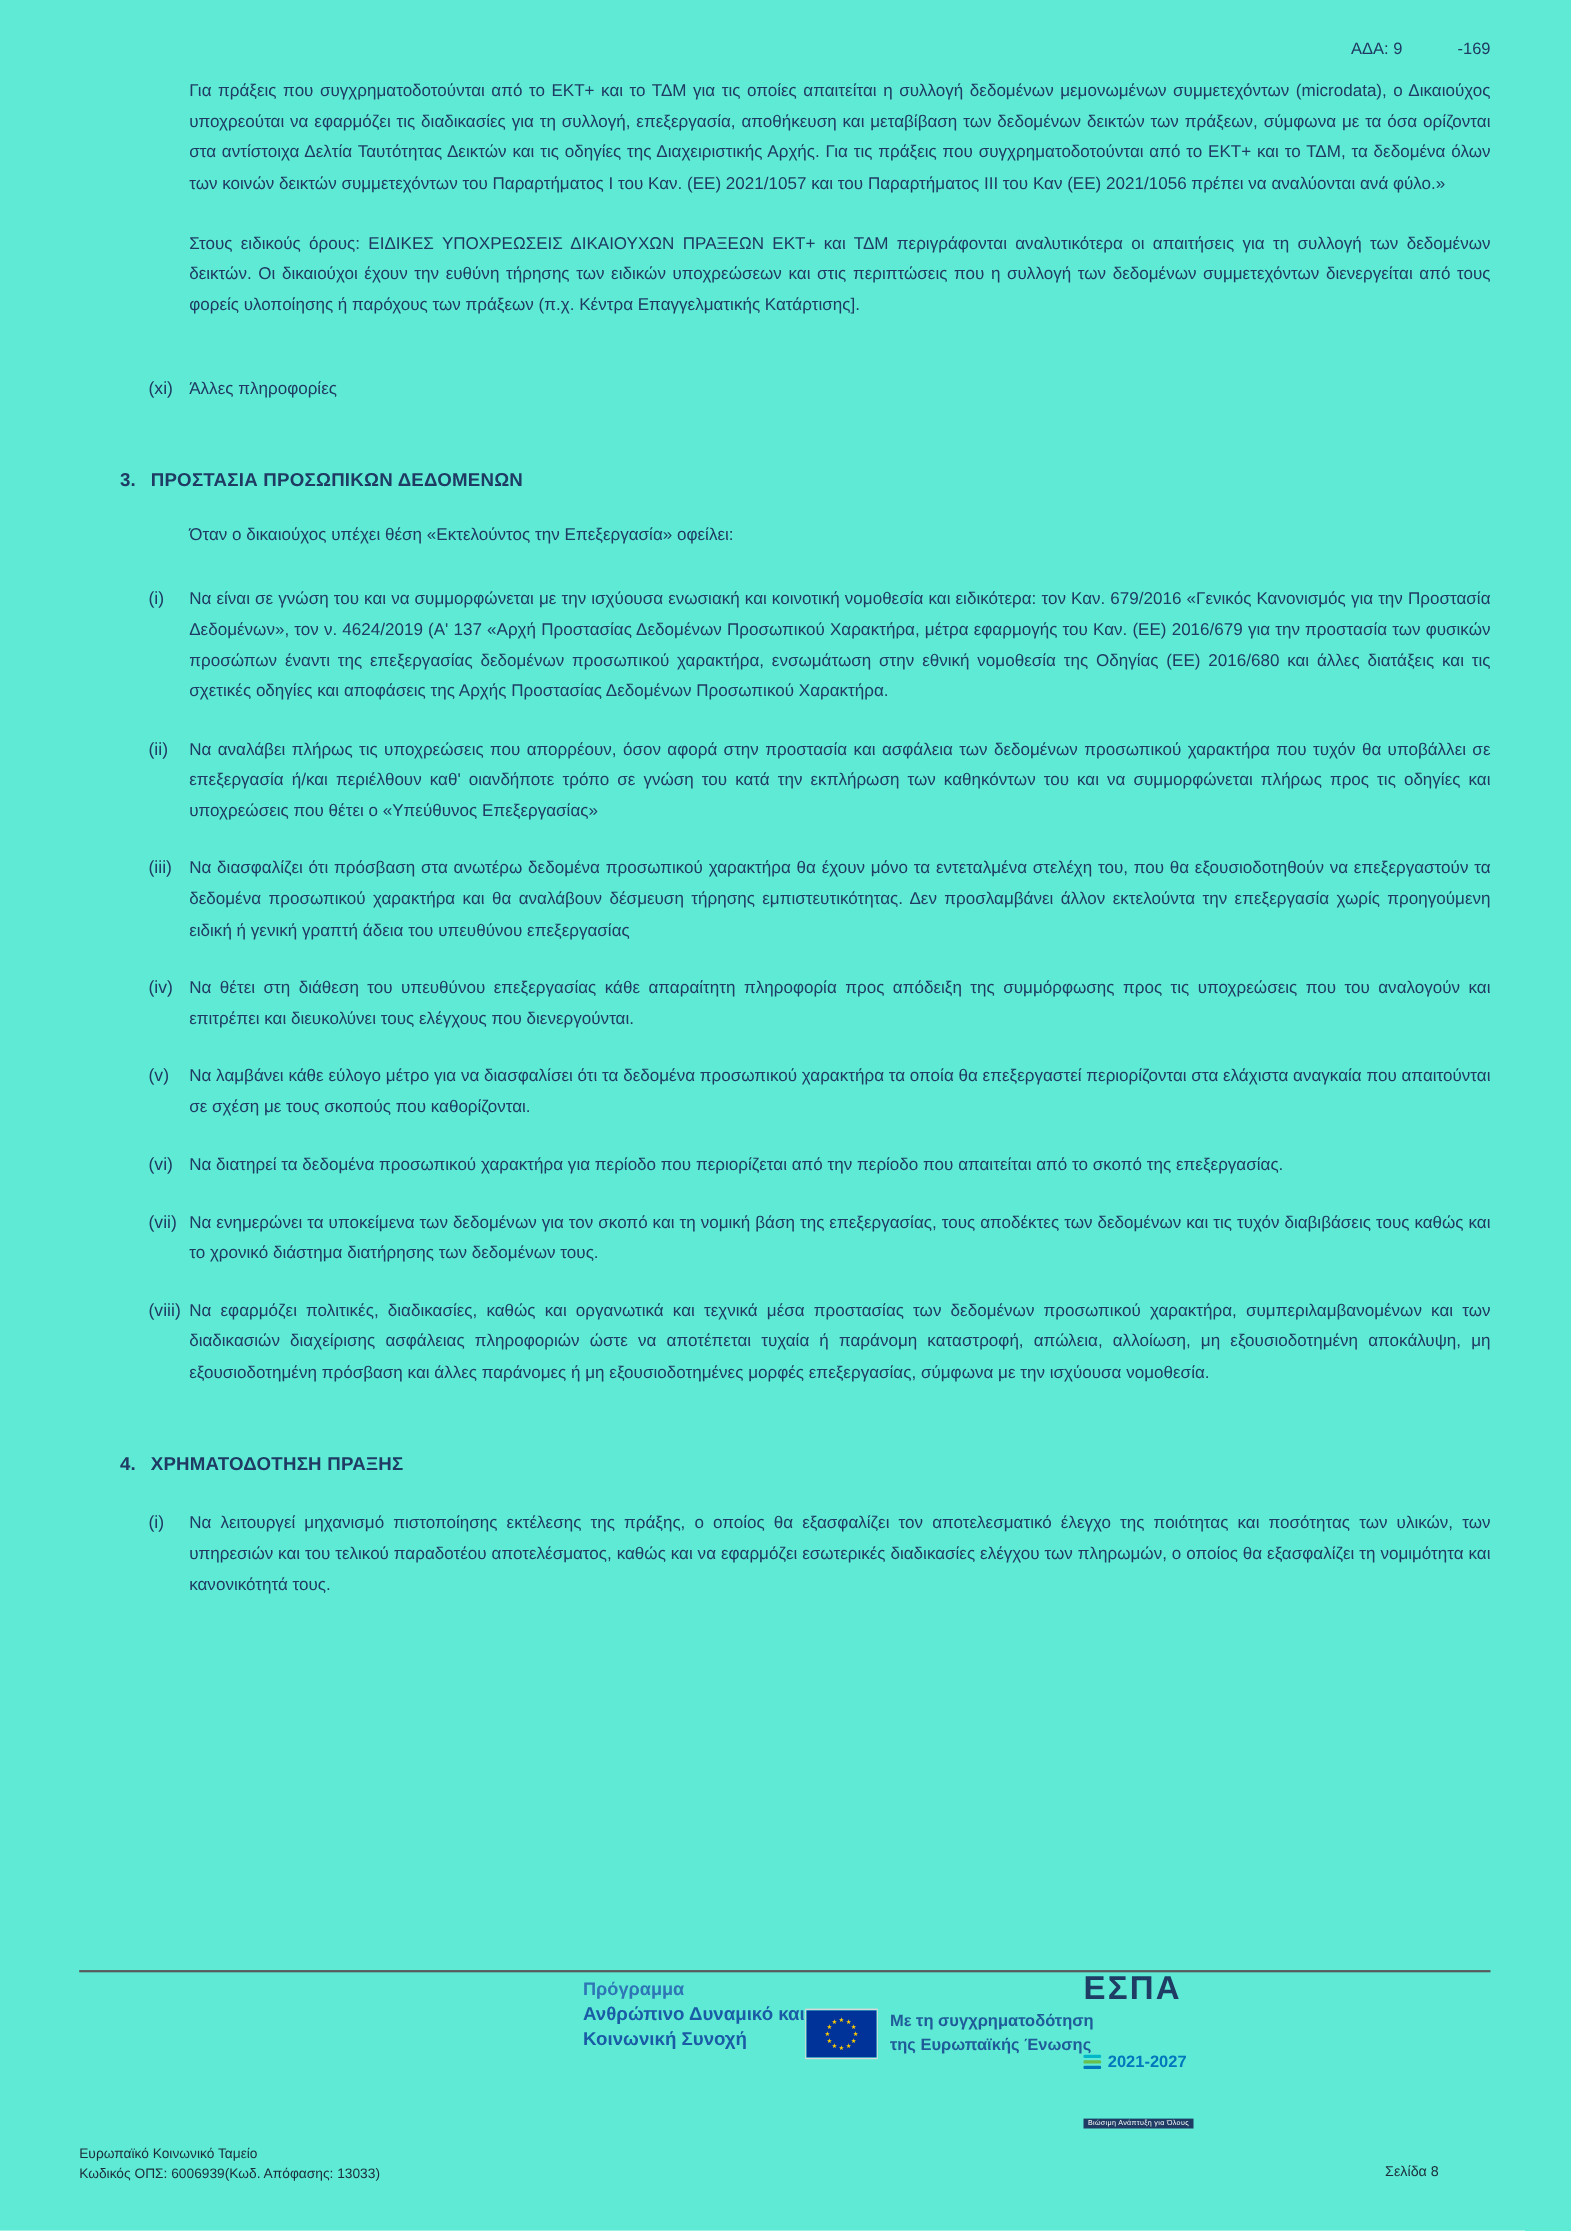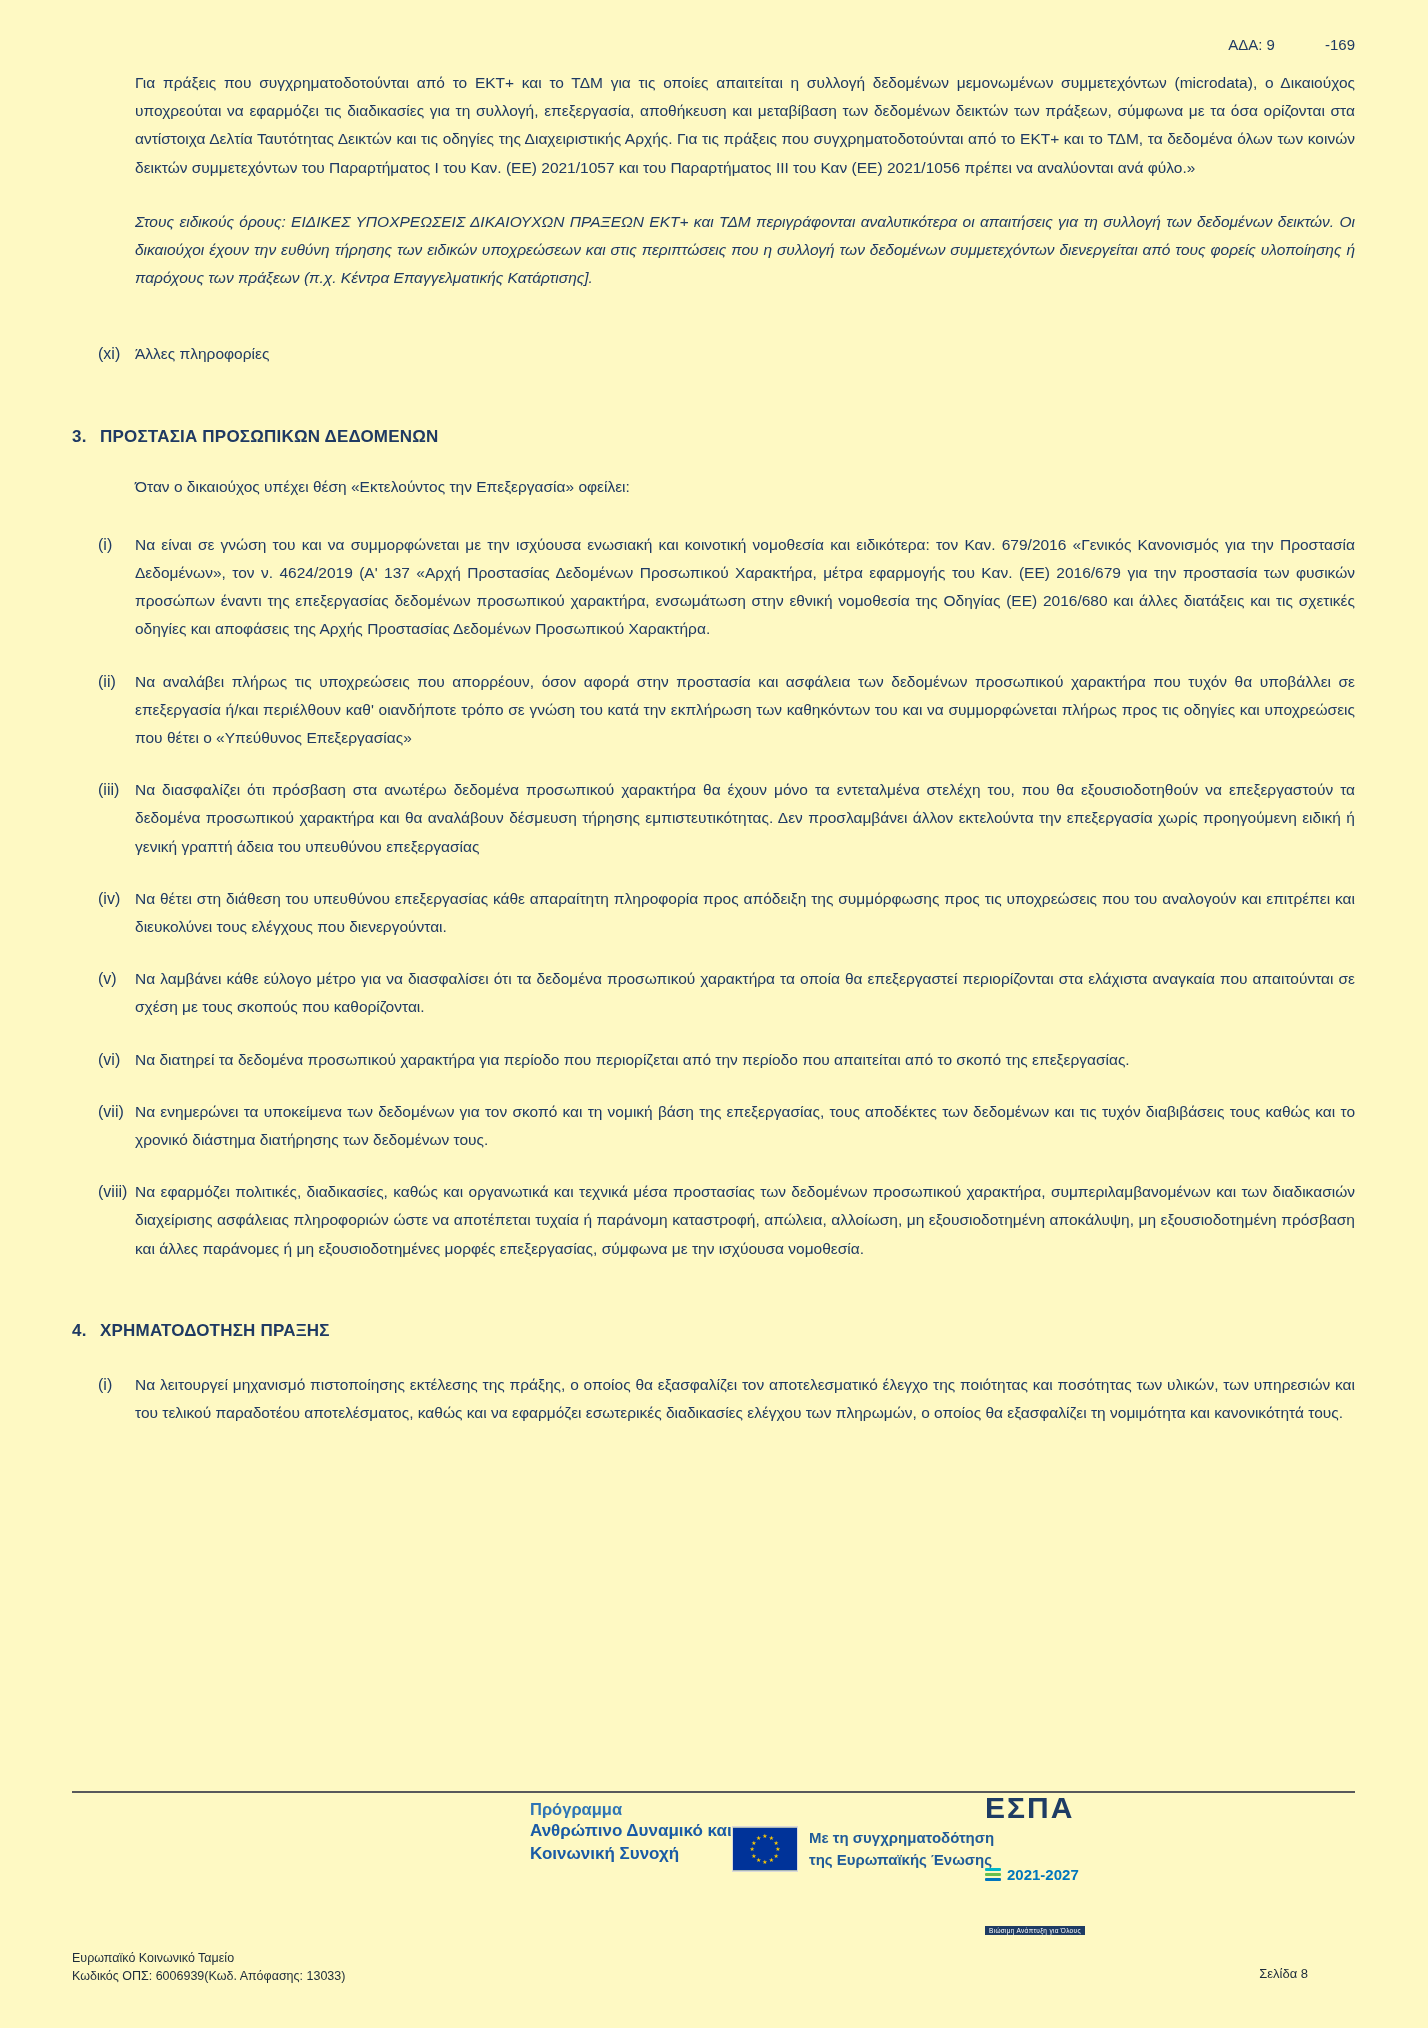--- a/index.html
+++ b/index.html
@@ -1,42 +1,43 @@
 <!DOCTYPE html>
 <html lang="el"><head>
 <meta charset="utf-8">
 <style>
   * { margin:0; padding:0; box-sizing:border-box; }
   html,body { background:#ffffff; }
   .page {
     position:relative;
     width:1428px; height:2028px;
     margin:0 auto;
-    background:#fef9c3;
+    background:#5eead4;
     font-family:"Liberation Sans", sans-serif;
     color:#1f3a63;
     overflow:hidden;
+    padding-left:37px;
   }
   .content { padding:36px 73px 0 72px; }
 
   .ada-line {
     text-align:right;
     font-size:15px;
     white-space:pre;
     color:#1f3a63;
   }
 
   .para {
     margin-left:63px;
     text-align:justify;
     font-size:15.5px;
     line-height:1.82;
   }
   .para-1 { margin-top:16px; }
-  .para-2 { margin-top:26px;font-style:italic; }
+  .para-2 { margin-top:26px; }
 
   .item-row {
     display:flex;
     margin-left:26px;
     margin-top:24px;
   }
   .item-label {
     min-width:37px;
     font-size:16px;
     white-space:nowrap;

